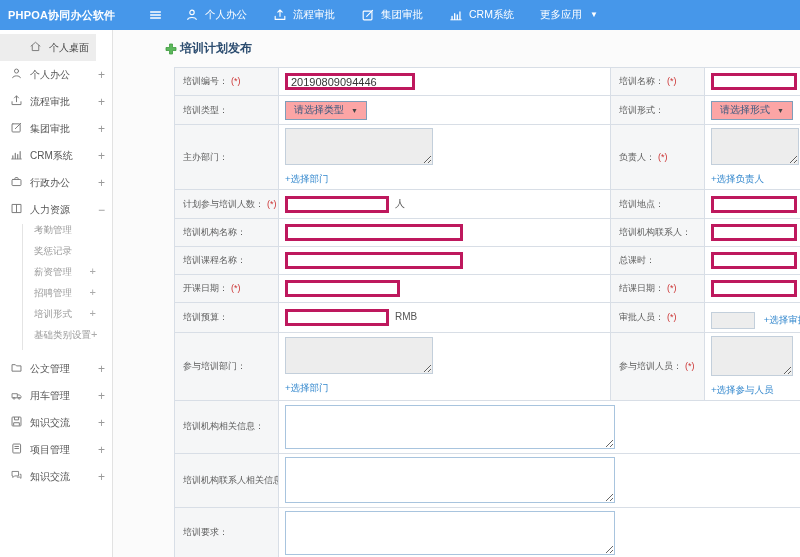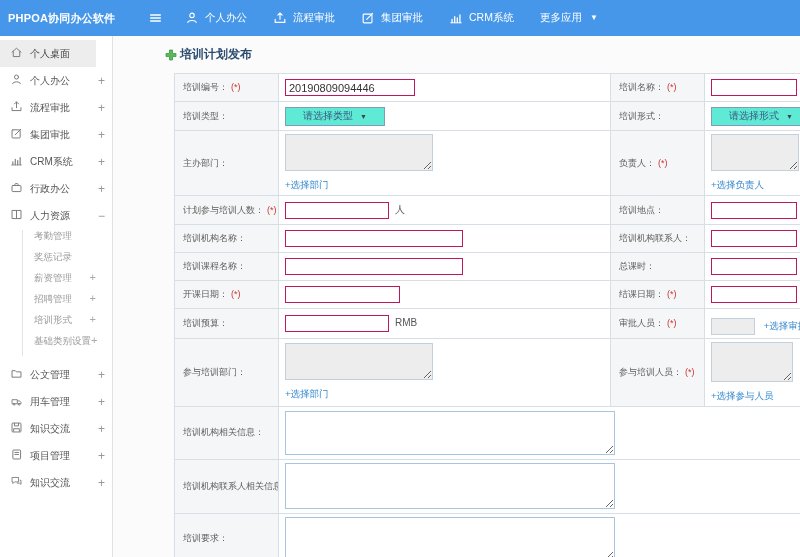--- a/index.html
+++ b/index.html
@@ -2,55 +2,55 @@
 <html><head>
 <meta charset="utf-8">
 <style>
   html,body{margin:0;padding:0;overflow:hidden;}
   body{
     width:800px;height:557px;position:relative;
     font-family:"Liberation Sans","DejaVu Sans",sans-serif;
     font-size:10px;color:#555;background:#fbfbfb;
   }
   
-  .topbar{height:36px;background:#4697ea;display:flex;align-items:center;color:#fff;}
+  .topbar{height:30px;background:#4697ea;display:flex;align-items:center;color:#fff;}
   .logo{width:132px;padding-left:8px;font-size:11px;font-weight:bold;letter-spacing:.2px;white-space:nowrap;}
   .hamburger{margin-left:8px;display:flex;align-items:center;cursor:pointer;}
   .topnav{display:flex;align-items:center;margin-left:22px;gap:26px;}
   .nav-item{display:flex;align-items:center;gap:6px;font-size:10.5px;cursor:pointer;white-space:nowrap;}
   .nav-item svg{display:block;}
   .caret{font-size:8px;line-height:1;margin-left:2px;}
   
   .layout{display:flex;height:527px;}
   .sidebar{width:113px;background:#fff;border-right:1px solid #e2e2e2;padding-top:4px;box-sizing:border-box;flex:none;}
-  .s-item{height:27px;display:flex;align-items:center;padding:0 7px 0 10px;color:#555;cursor:pointer;font-size:10px;white-space:nowrap;}
+  .s-item{height:27px;display:flex;align-items:center;padding:0 7px 0 10px;color:#555;cursor:pointer;font-size:10px;white-space:nowrap;justify-content:flex-end;}
   .s-item .ic{margin-right:7px;color:#7a7a7a;flex:none;}
   .s-item .sign{margin-left:auto;color:#999;font-size:12px;line-height:1;}
   .s-item.active{background:#ededed;margin-right:16px;color:#444;}
   .s-sub{margin:1px 0 5px 22px;border-left:1px solid #e4e4e4;}
   .s-sub-item{height:21px;display:flex;align-items:flex-start;padding:0 16px 0 11px;color:#9a9a9a;font-size:9.5px;cursor:pointer;white-space:nowrap;}
   .s-sub-item .sign{margin-left:auto;color:#aaa;font-size:11px;line-height:1;}
   
   .content{flex:1;padding-left:52px;overflow:visible;background:#fbfbfb;}
   .page-title{height:37px;display:flex;align-items:center;gap:3px;font-size:12px;font-weight:bold;color:#2b4c6f;}
   .page-title svg{display:block;}
   table.form{border-collapse:collapse;table-layout:fixed;width:656px;background:#fff;margin-left:9px;}
   table.form th,table.form td{border:1px solid #d8dee6;overflow:hidden;}
   table.form th{background:#f5f6f7;font-weight:normal;text-align:left;padding:0 2px 0 8px;color:#5c5c5c;font-size:9px;white-space:nowrap;}
   table.form td{padding:3px 4px 3px 6px;vertical-align:middle;font-size:10px;color:#555;}
   .req{font-style:normal;color:#cc3333;font-size:9px;margin-left:3px;}
-  .inp{height:17px;border:1px solid #be185d;background:#fff;font-size:11px;color:#333;padding:0 3px;box-sizing:border-box;font-family:inherit;vertical-align:middle;}
+  .inp{height:17px;border:3px solid #be185d;background:#fff;font-size:11px;color:#333;padding:0 3px;box-sizing:border-box;font-family:inherit;vertical-align:middle;}
   .ginp{background:#ededed;border:1px solid #c3cfdb;}
   .w130{width:130px;} .w115{width:115px;} .w104{width:104px;} .w178{width:178px;}
   .w86{width:86px;} .w44{width:44px;}
   .gta{display:block;background:#ededed;border:1px solid #c3cfdb;resize:both;box-sizing:border-box;font-family:inherit;}
   .wta{display:block;background:#fff;border:1px solid #a8c4de;resize:both;box-sizing:border-box;width:330px;font-family:inherit;}
   .lnk{color:#3287cd;text-decoration:none;font-size:9.5px;cursor:pointer;white-space:nowrap;display:inline-block;margin-top:8px;}
   .unit{margin-left:6px;color:#555;font-size:10px;}
-  .selbox{display:inline-flex;align-items:center;gap:7px;height:17px;border:1px solid #7f9db9;background:#5eead4;padding:0 17px;font-size:10px;color:#39597f;cursor:pointer;}
+  .selbox{display:inline-flex;align-items:center;gap:7px;height:17px;border:1px solid #7f9db9;background:#fca5a5;padding:0 8px;font-size:10px;color:#39597f;cursor:pointer;}
   .selbox .sel-caret{font-size:7px;color:#444;}
   .nowrap{white-space:nowrap;}
 </style>
 </head>
 <body>
 
 <header class="topbar">
   <div class="logo">PHPOA协同办公软件</div>
   <span class="hamburger">
     <svg width="15" height="14" viewBox="0 0 16 16" fill="none" stroke="#fff" stroke-width="1.7" stroke-linecap="round">

